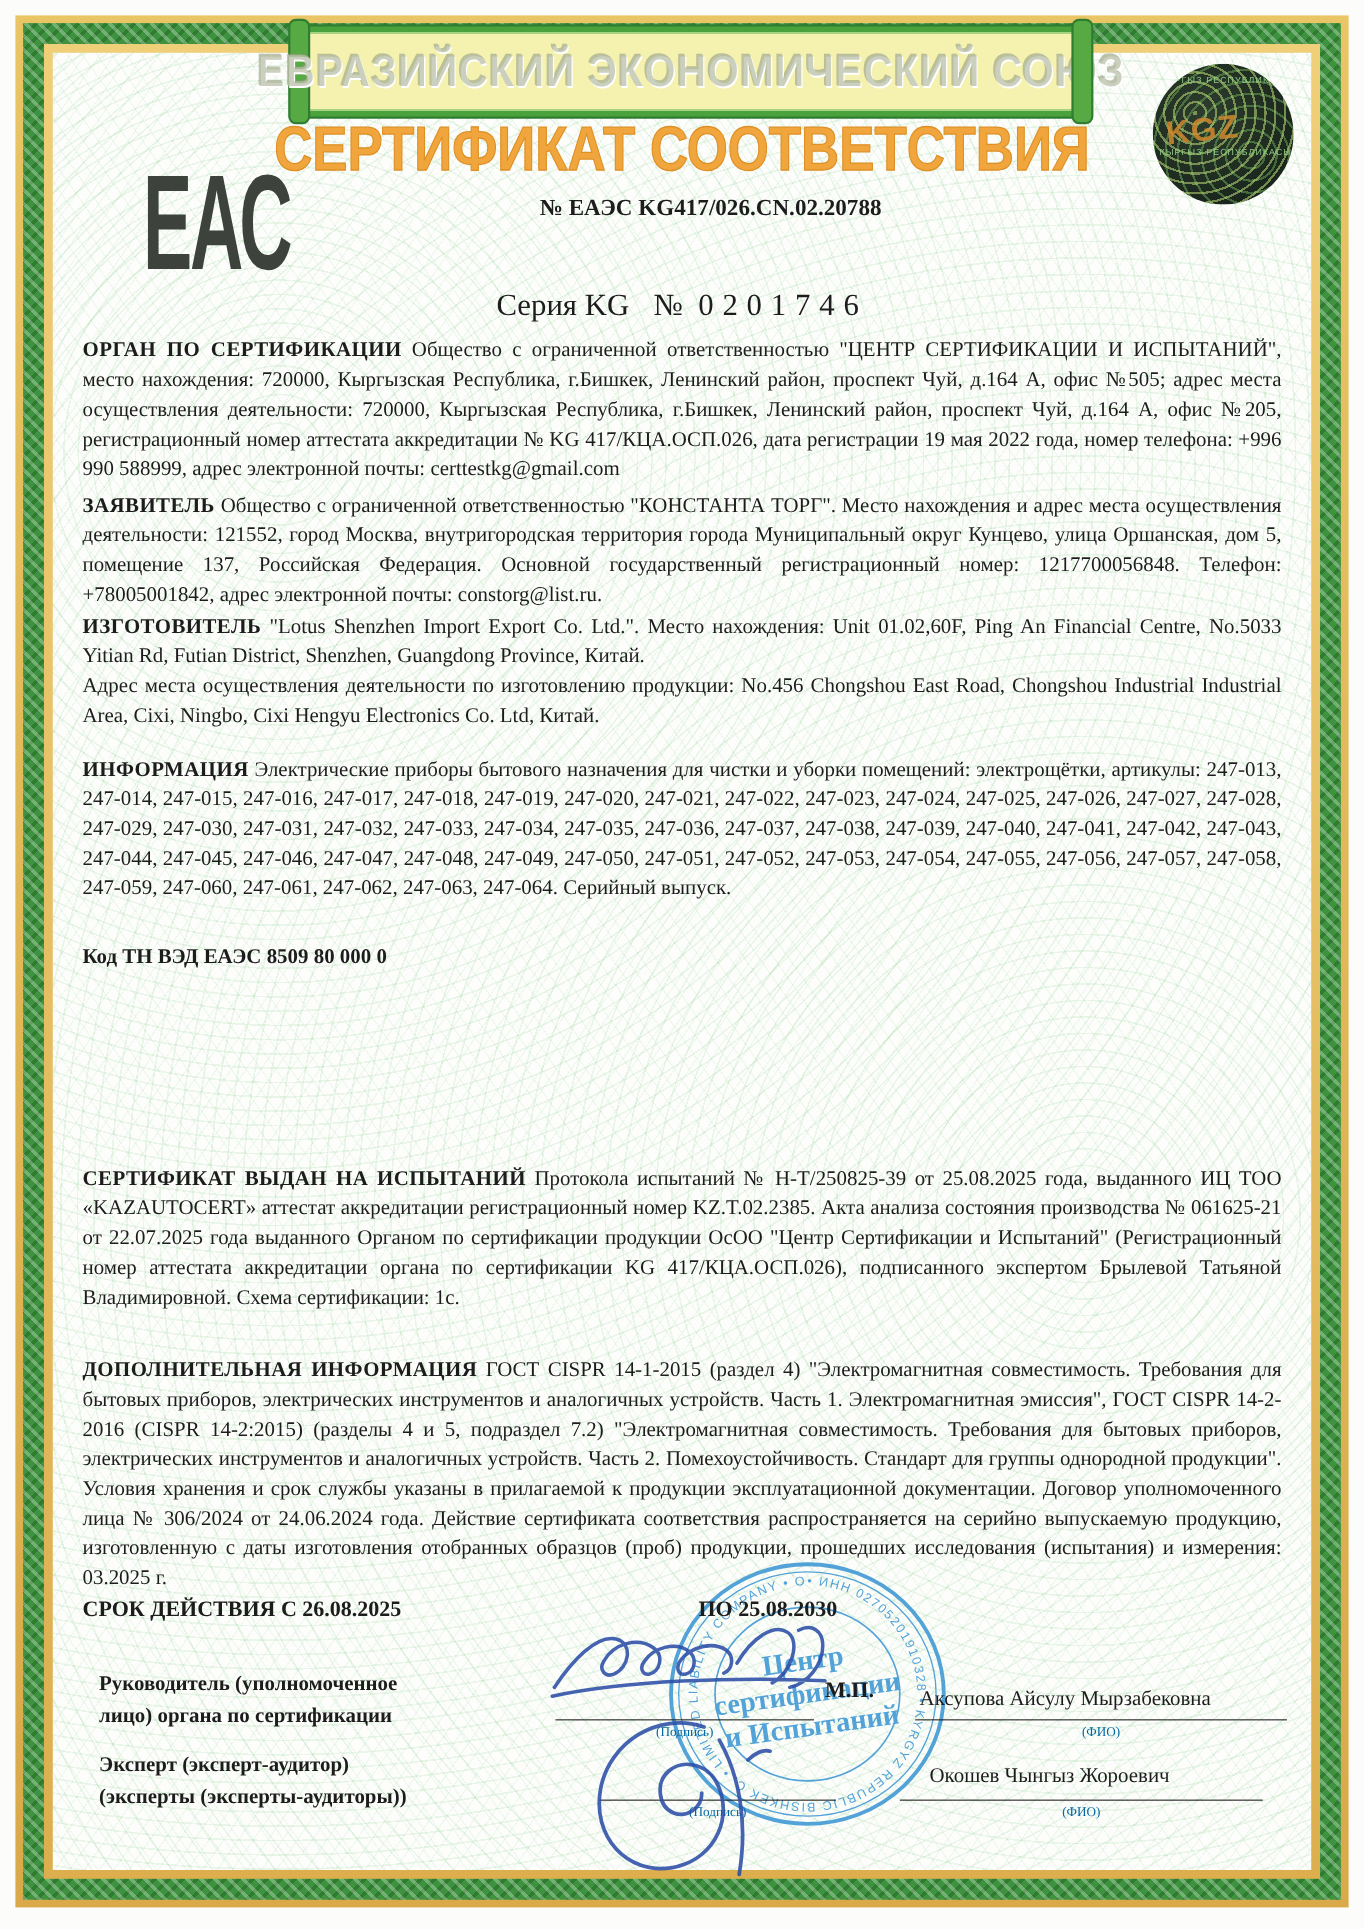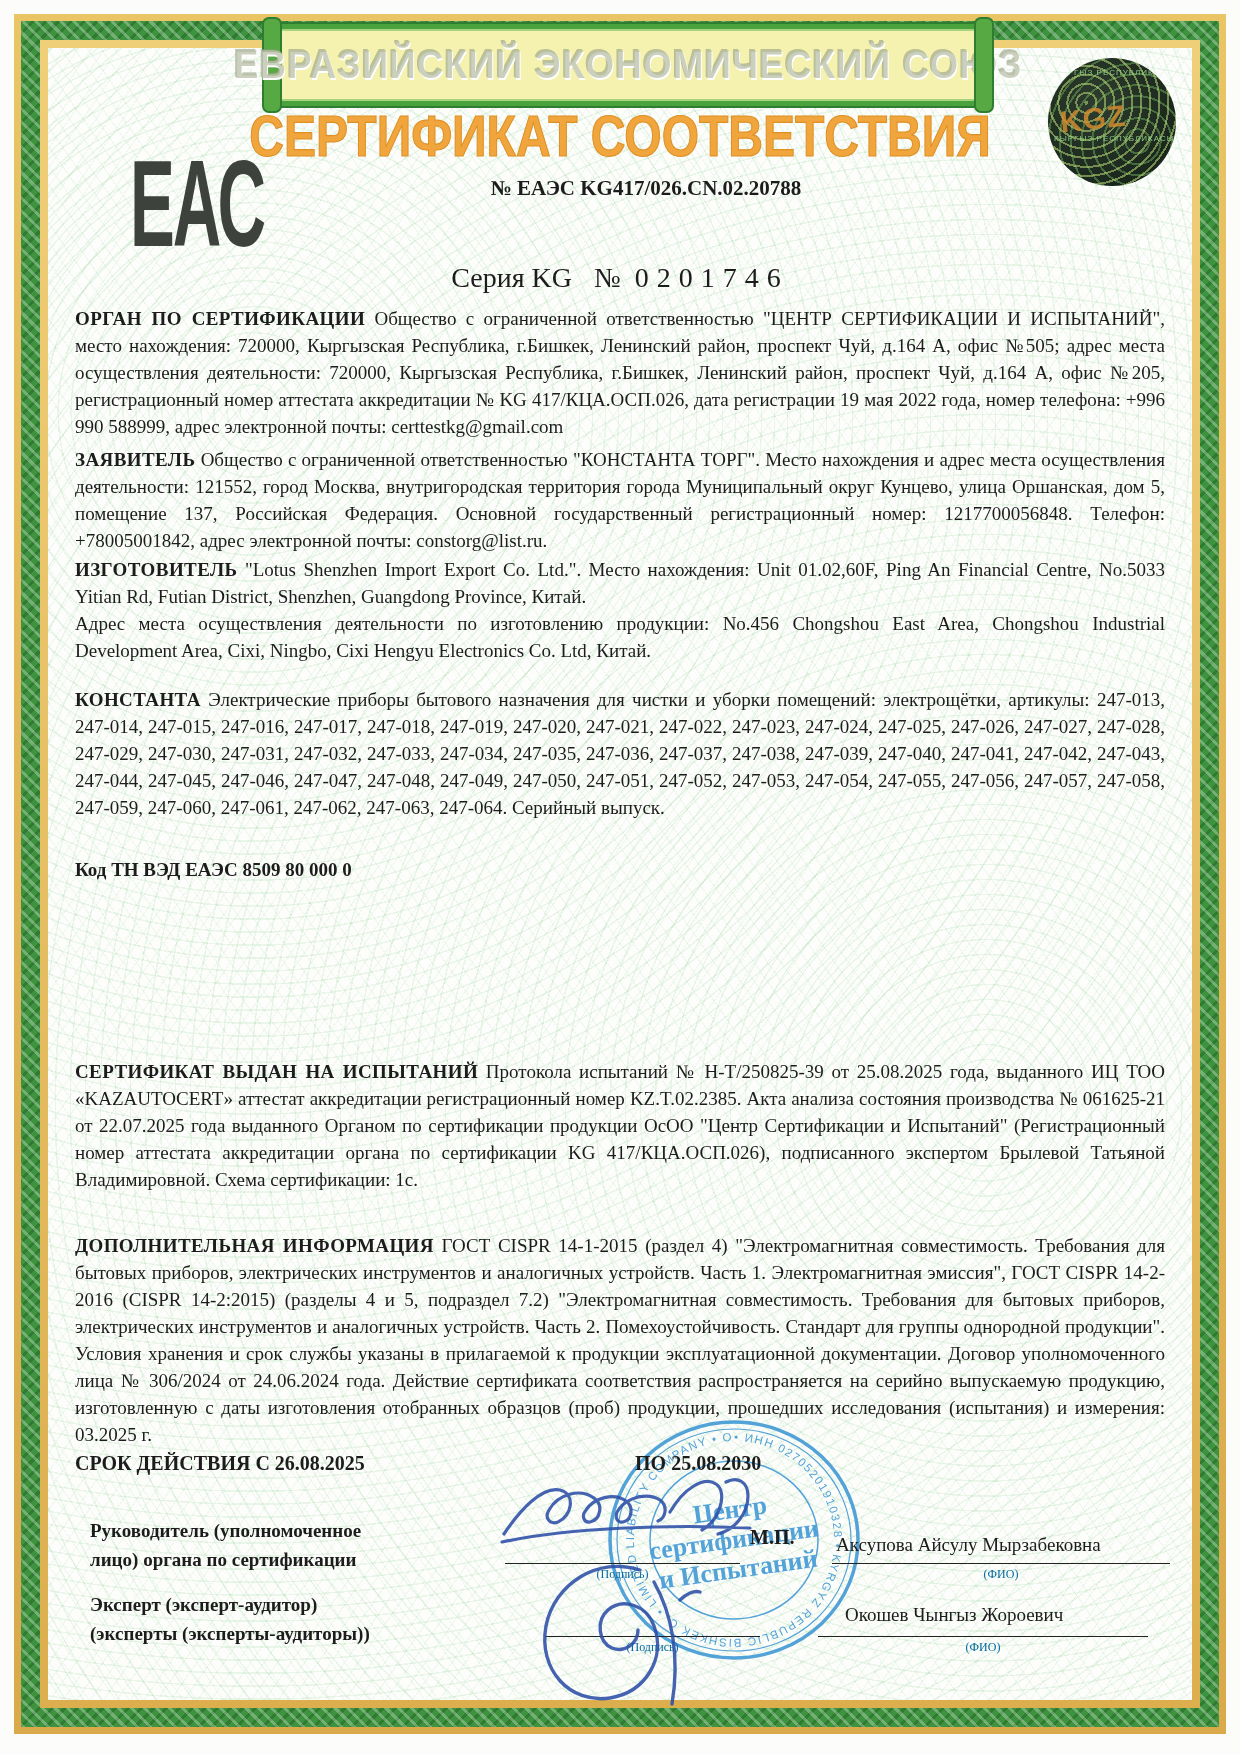--- a/index.html
+++ b/index.html
@@ -129,25 +129,25 @@
   </div>
 
   <div class="par p-zayavitel">
     <b>ЗАЯВИТЕЛЬ</b>
     <span>Общество с ограниченной ответственностью "КОНСТАНТА ТОРГ". Место нахождения и адрес места осуществления деятельности: 121552, город Москва, внутригородская территория города Муниципальный округ Кунцево, улица Оршанская, дом 5, помещение 137, Российская Федерация. Основной государственный регистрационный номер: 1217700056848. Телефон: +78005001842, адрес электронной почты: constorg@list.ru.</span>
   </div>
 
   <div class="par p-izgot">
     <b>ИЗГОТОВИТЕЛЬ</b>
     <span>"Lotus Shenzhen Import Export Co. Ltd.". Место нахождения: Unit 01.02,60F, Ping An Financial Centre, No.5033 Yitian Rd, Futian District, Shenzhen, Guangdong Province, Китай.</span><br>
-    <span>Адрес места осуществления деятельности по изготовлению продукции: No.456 Chongshou East Area, Chongshou Industrial Development Area, Cixi, Ningbo, Cixi Hengyu Electronics Co. Ltd, Китай.</span>
+    <span>Адрес места осуществления деятельности по изготовлению продукции: No.456 Chongshou East Road, Chongshou Industrial Industrial Area, Cixi, Ningbo, Cixi Hengyu Electronics Co. Ltd, Китай.</span>
   </div>
 
   <div class="par p-prod">
-    <b>КОНСТАНТА</b>
+    <b>ИНФОРМАЦИЯ</b>
     <span>Электрические приборы бытового назначения для чистки и уборки помещений: электрощётки, артикулы: 247-013, 247-014, 247-015, 247-016, 247-017, 247-018, 247-019, 247-020, 247-021, 247-022, 247-023, 247-024, 247-025, 247-026, 247-027, 247-028, 247-029, 247-030, 247-031, 247-032, 247-033, 247-034, 247-035, 247-036, 247-037, 247-038, 247-039, 247-040, 247-041, 247-042, 247-043, 247-044, 247-045, 247-046, 247-047, 247-048, 247-049, 247-050, 247-051, 247-052, 247-053, 247-054, 247-055, 247-056, 247-057, 247-058, 247-059, 247-060, 247-061, 247-062, 247-063, 247-064. Серийный выпуск.</span>
   </div>
 
   <div class="par p-kod">
     <span>Код ТН ВЭД ЕАЭС</span>
     <span>8509 80 000 0</span>
   </div>
 
 
   <div class="par p-osnov">

